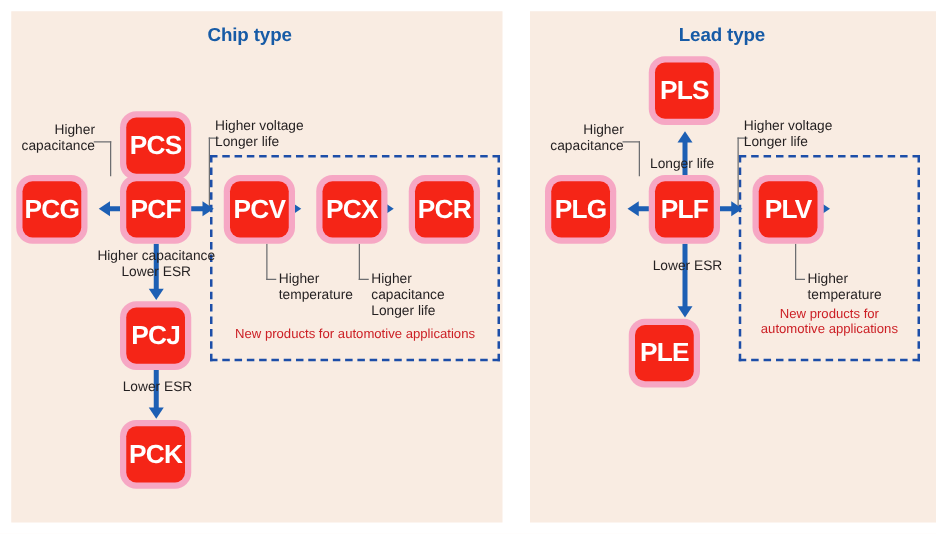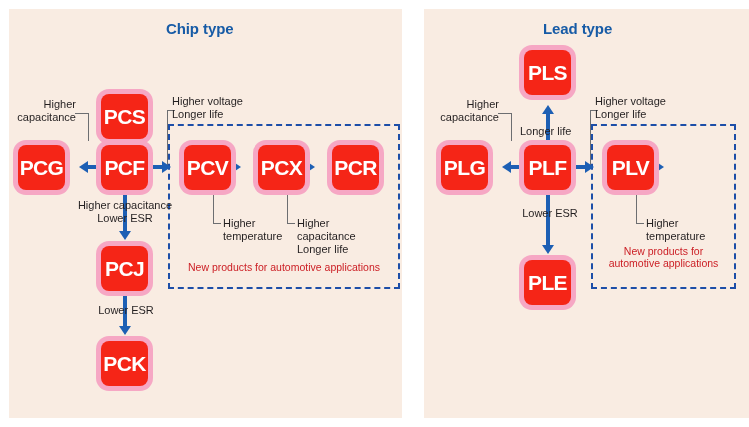--- a/index.html
+++ b/index.html
@@ -242,20 +242,20 @@
     <div class="box" style="left:95px;top:131px;">
       <div class="inner">
         <span>PLF</span>
       </div>
     </div>
     <div class="box" style="left:178px;top:131px;">
       <div class="inner">
         <span>PLV</span>
       </div>
     </div>
-    <div class="box" style="left:95px;top:246px;text-align:center;">
+    <div class="box" style="left:79px;top:246px;text-align:center;">
       <div class="inner">
         <span>PLE</span>
       </div>
     </div>
   </div>
 
 </div>
 
 </body></html>

